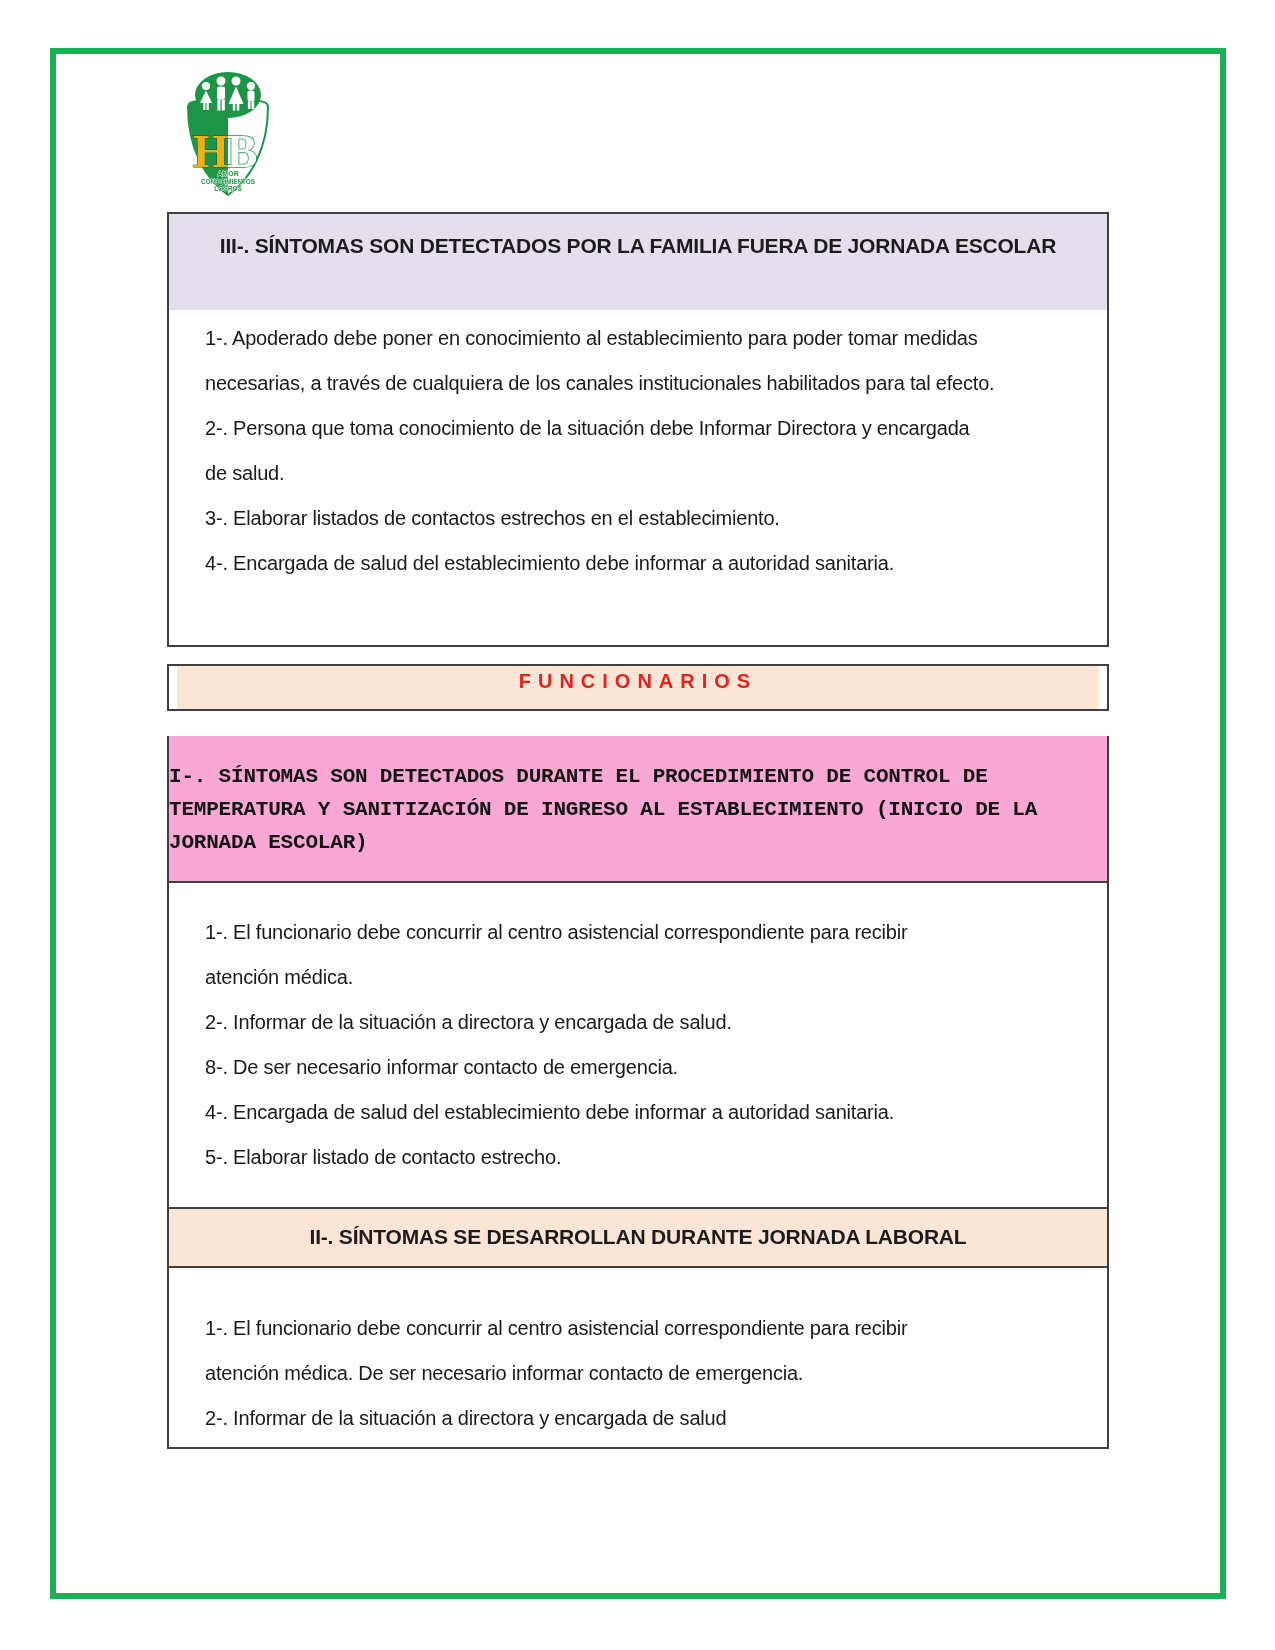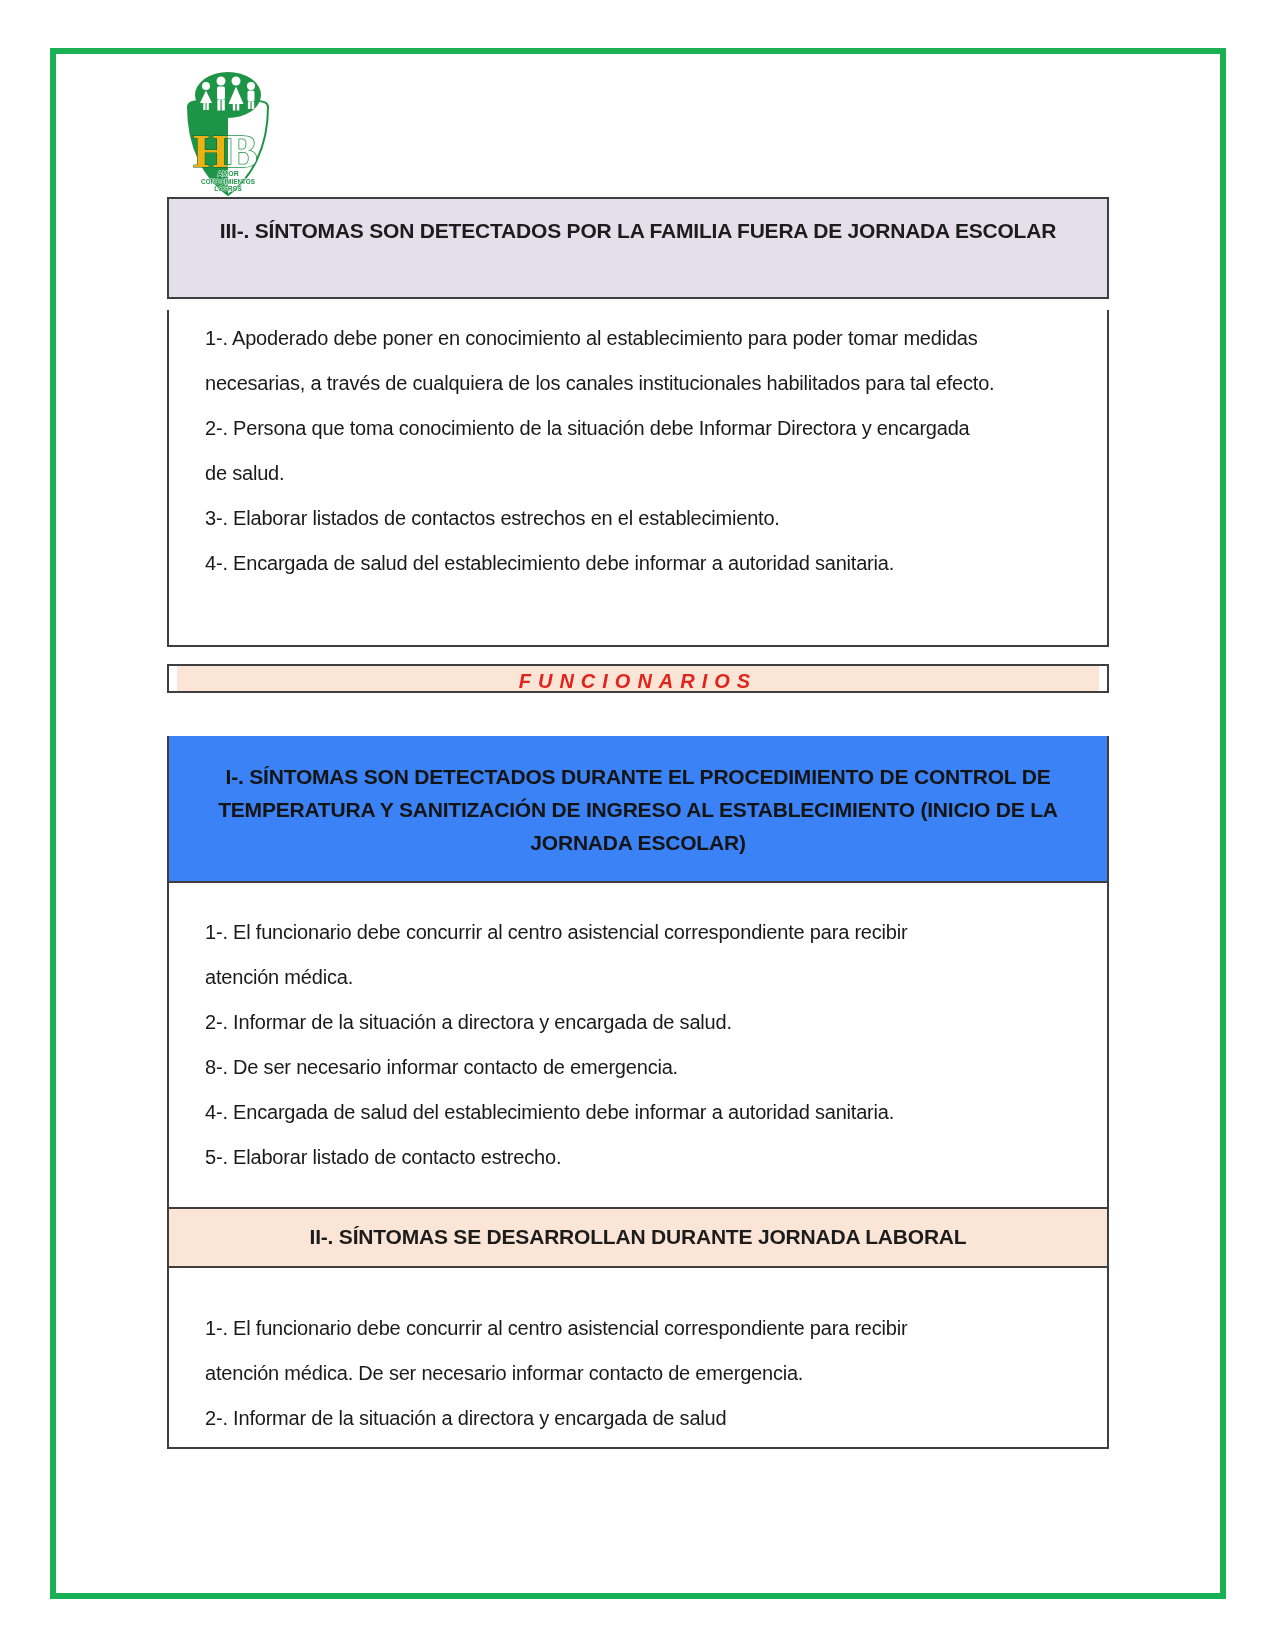--- a/index.html
+++ b/index.html
@@ -10,35 +10,35 @@
   }
   .page-border {
     position:absolute; left:50px; top:48px; width:1176px; height:1551px;
     border:6px solid #19B154; background:transparent;
   }
   .logo { position:absolute; left:176px; top:70px; width:104px; height:130px; }
 
   .card { position:absolute; left:167px; width:942px; border:2px solid #3F3F3F; background:#ffffff; }
   .no-top { border-top:none; }
 
-  .hdr-family { top:197px; height:102px; background:#E5DFEC; padding-top:20px; text-align:center; }
+  .hdr-family { top:212px; height:102px; background:#E5DFEC; padding-top:20px; text-align:center; }
   .hdr-title { font-weight:bold; font-size:21px; line-height:24px; color:#1c1c1c; letter-spacing:-0.2px; white-space:nowrap; }
 
   .body-box { background:#ffffff; padding-left:36px; padding-right:12px; }
   .body-family { top:310px; height:337px; padding-top:6px; }
   .body-line { height:45px; line-height:45px; font-size:20px; letter-spacing:-0.2px; white-space:nowrap; color:#1a1a1a; }
 
-  .banner { top:664px; height:29px; background:#ffffff;font-style:italic; }
+  .banner { top:664px; height:47px; background:#ffffff; }
   .banner-fill { position:absolute; left:8px; right:8px; top:0; bottom:0; background:#FBE5D6; }
   .banner-label {
     position:relative; text-align:center; line-height:31px; font-size:20px; font-weight:bold;
     color:#E2241C; letter-spacing:7px; white-space:nowrap;
   }
 
-  .hdr-part1 { top:736px; height:147px; background:#3b82f6; padding-top:24px; text-align:center; }
+  .hdr-part1 { top:736px; height:147px; background:#f9a8d4; padding-top:24px; text-align:left;font-family:Liberation Mono, monospace; }
   .hdr-line3 { font-weight:bold; font-size:21px; line-height:33px; color:#141414; letter-spacing:-0.2px; white-space:nowrap; }
   .body-part1 { top:883px; height:326px; padding-top:27px; }
 
   .hdr-part2 { top:1209px; height:59px; background:#FBE5D6; padding-top:16px; text-align:center; }
   .hdr-part2 .hdr-title { line-height:24px; }
   .body-part2 { top:1268px; height:181px; padding-top:38px; }
 </style>
 </head>
 <body>
 

